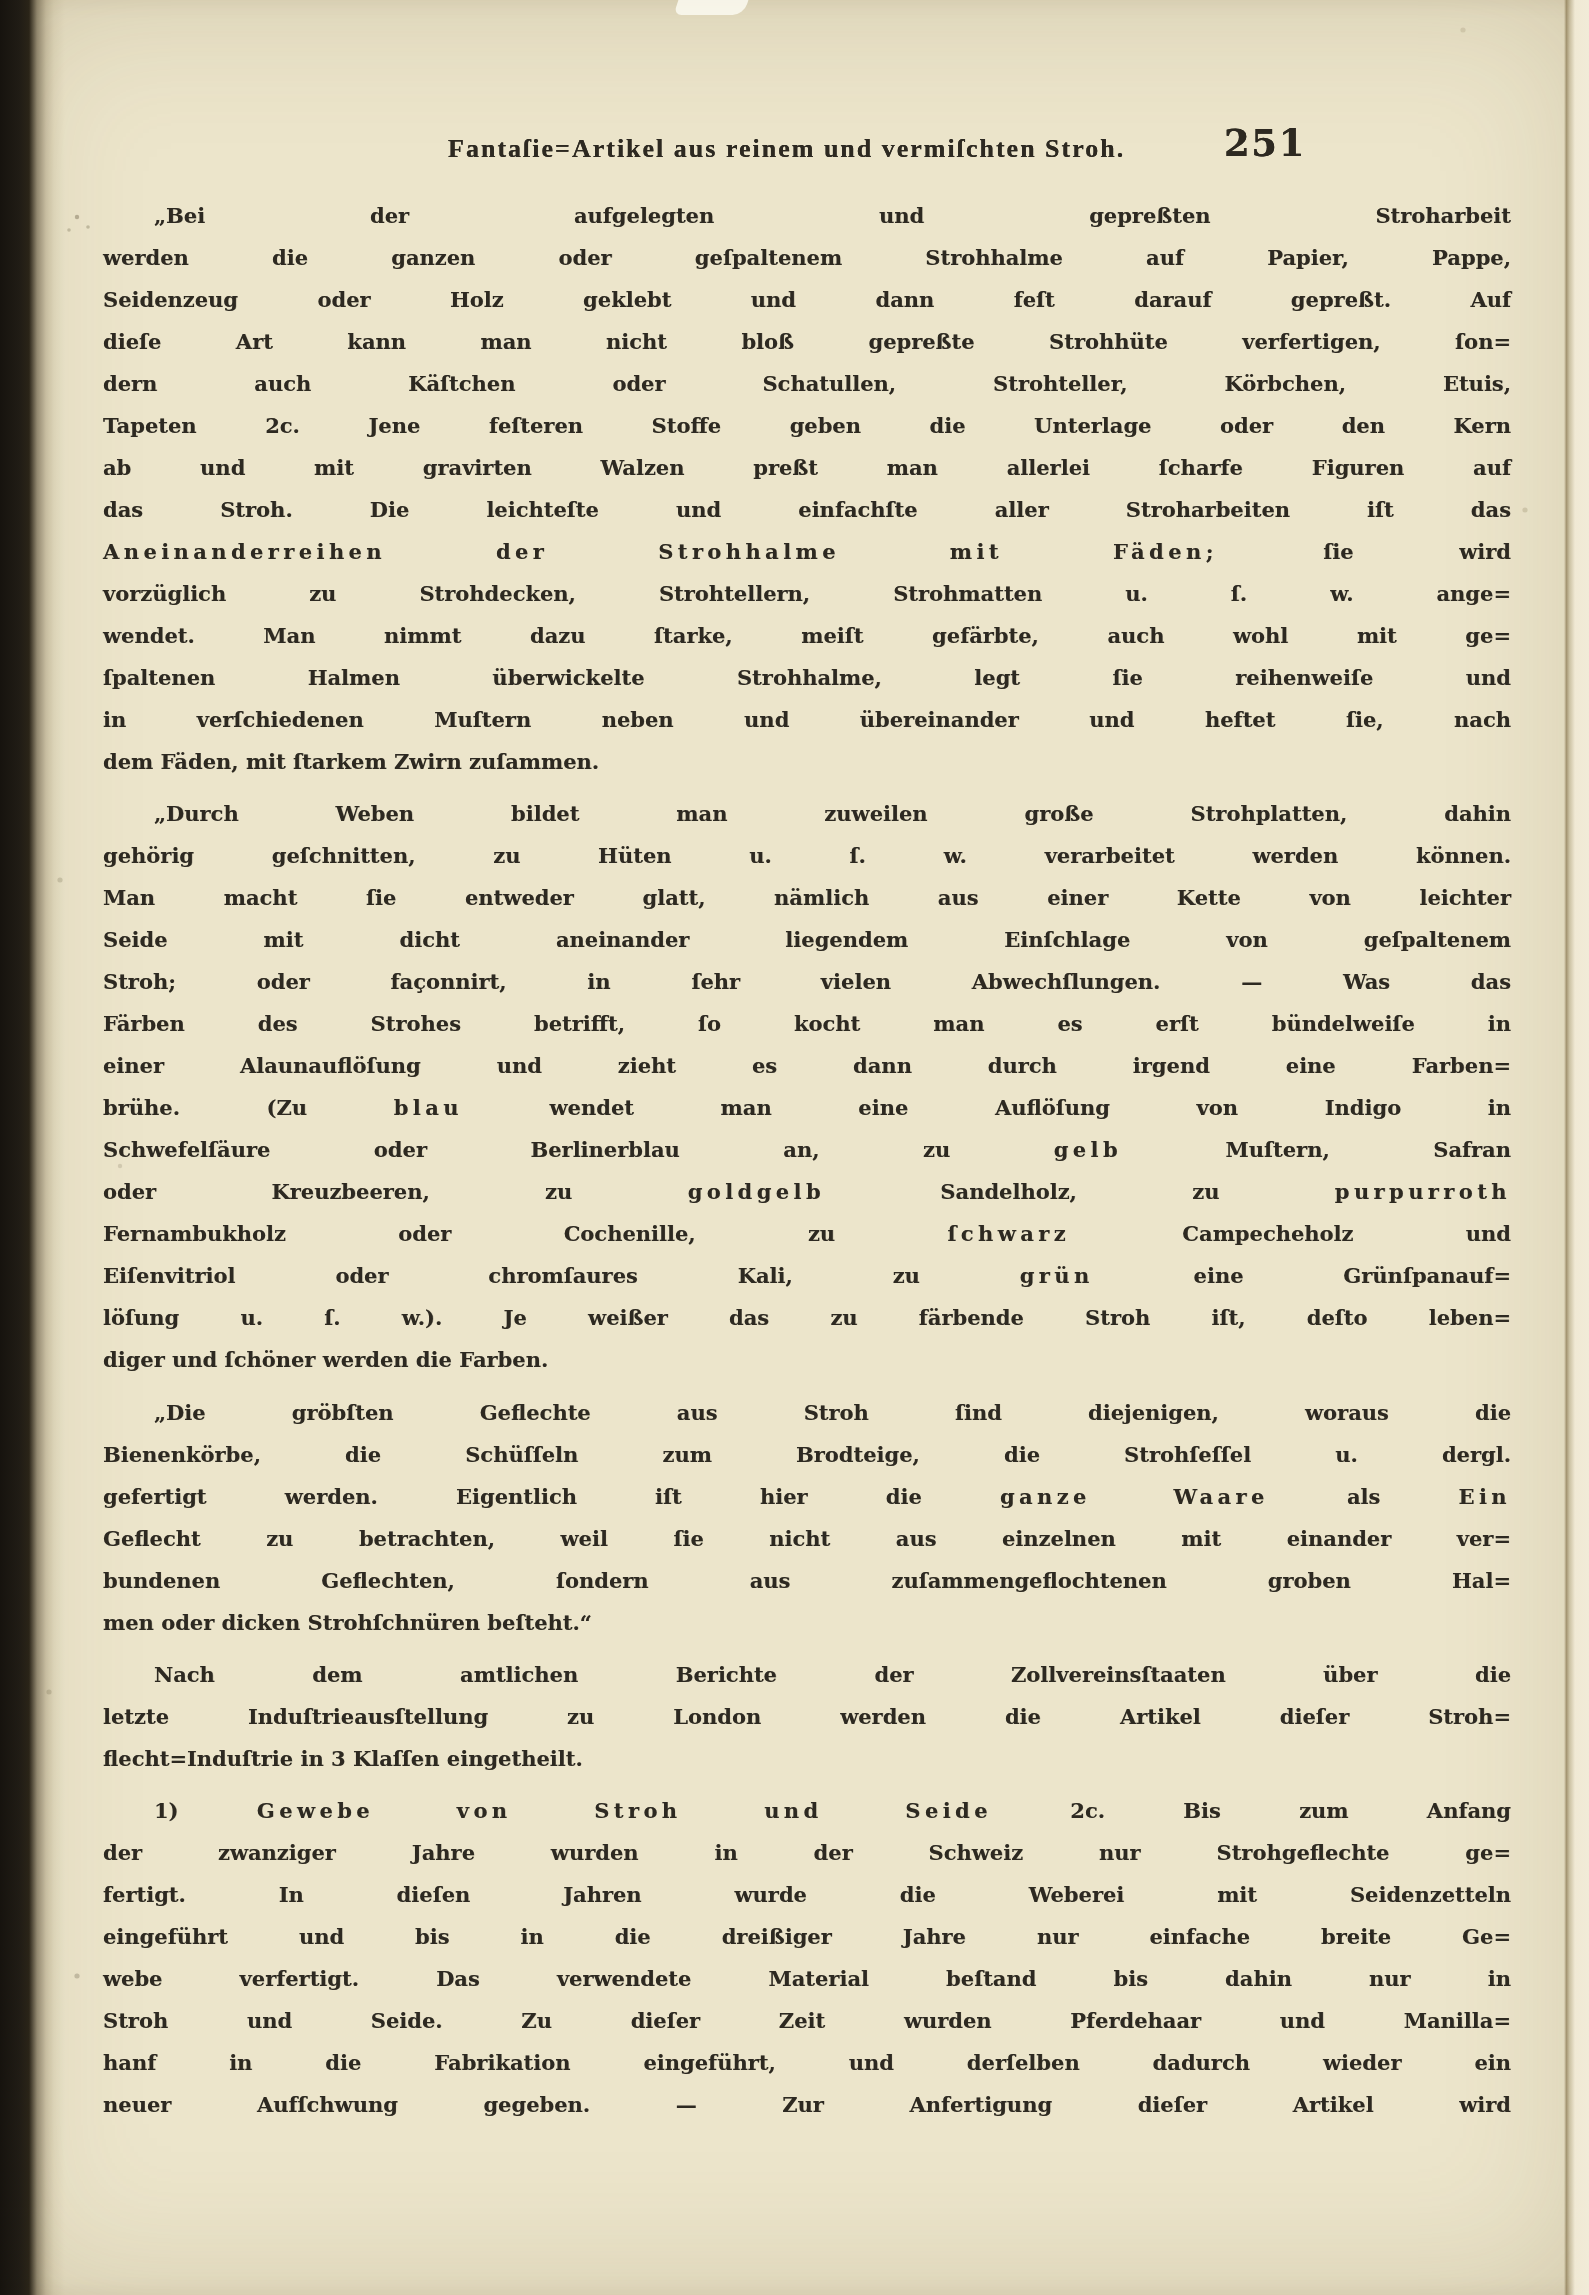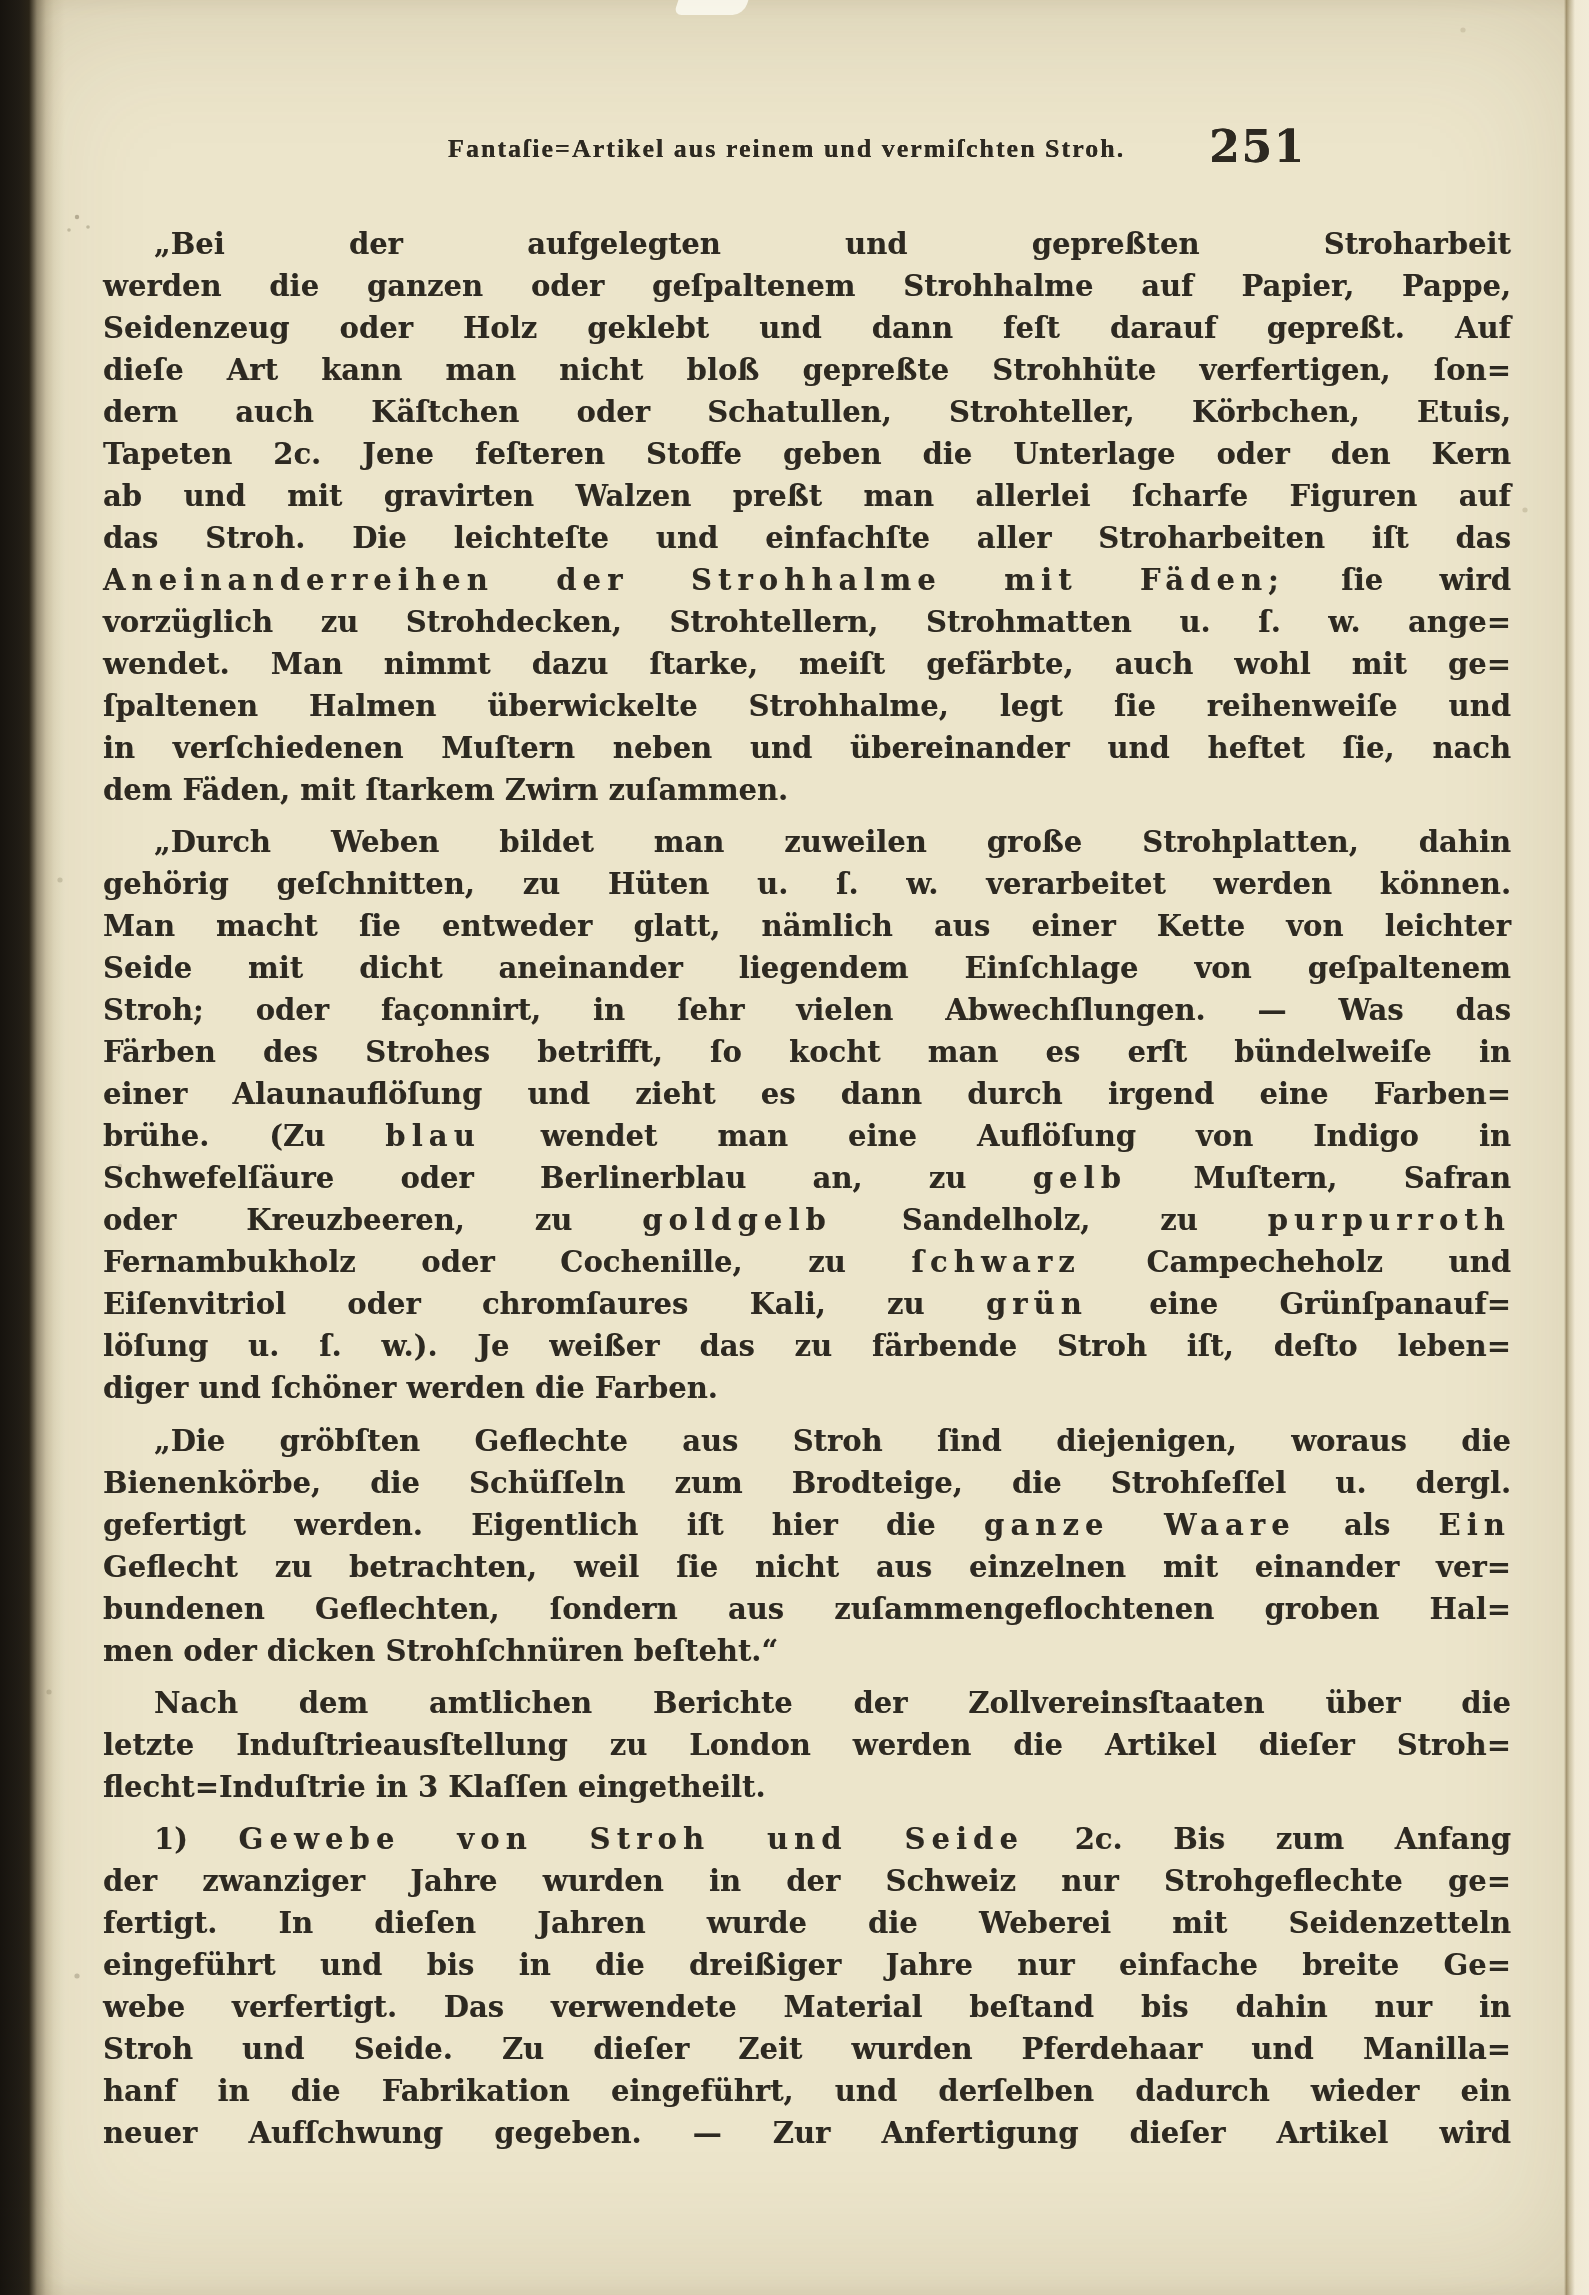--- a/index.html
+++ b/index.html
@@ -64,27 +64,27 @@
   .title {
     position: absolute; left: 50%; top: 9.5px;
     transform: translateX(-53%);
     font-size: 26px; font-weight: bold; letter-spacing: 2px;
     white-space: nowrap;
     text-shadow: 0 0 0.4px currentColor;
     font-family: Liberation Serif, serif;
   }
   .folio {
     position: absolute; right: 205px; top: -3.2px;
-    font-size: 44px; font-weight: bold; letter-spacing: 1.6px;
+    font-size: 37px; font-weight: bold; letter-spacing: 1.6px;
     text-shadow: 0 0 0.3px currentColor;
   }
   .body {
-    position: absolute; left: 103px; top: 223px; width: 1408px;
+    position: absolute; left: 103px; top: 195px; width: 1408px;
     color: var(--ink, #2d2921);
-    font-size: 29px; line-height: 42px; font-weight: bold;
+    font-size: 21px; line-height: 42px; font-weight: bold;
     text-shadow: 0.3px 0.3px 0 rgba(44,40,32,0.35);
   }
   .para { margin-bottom: 10.3px; }
   .para:last-child { margin-bottom: 0; }
   .line { text-align: justify; text-align-last: justify; }
   .line.last { text-align-last: left; }
   .para > .line:first-child { text-indent: 51px; }
   .gesperrt { letter-spacing: 0.21em; }
 </style>
 </head>

